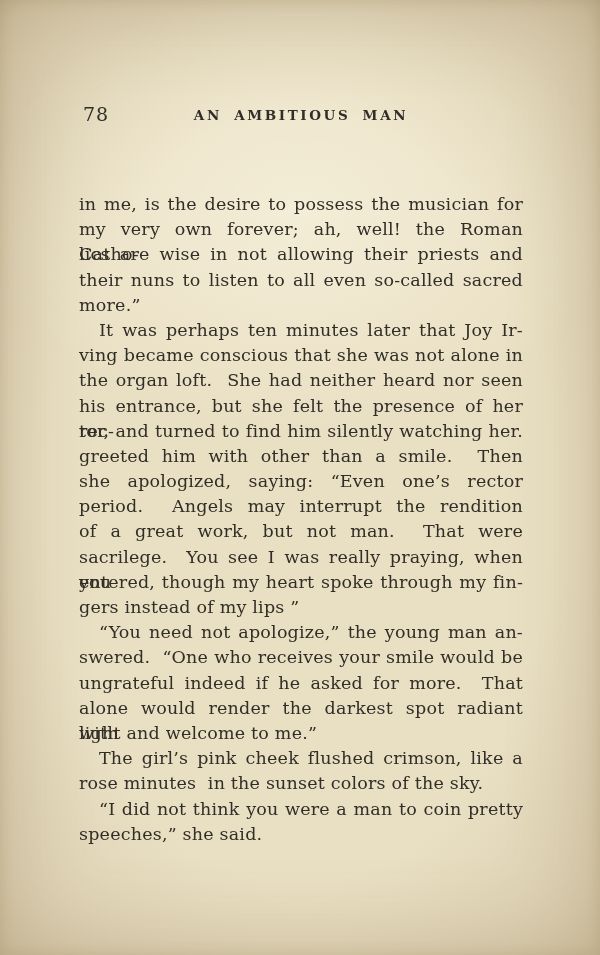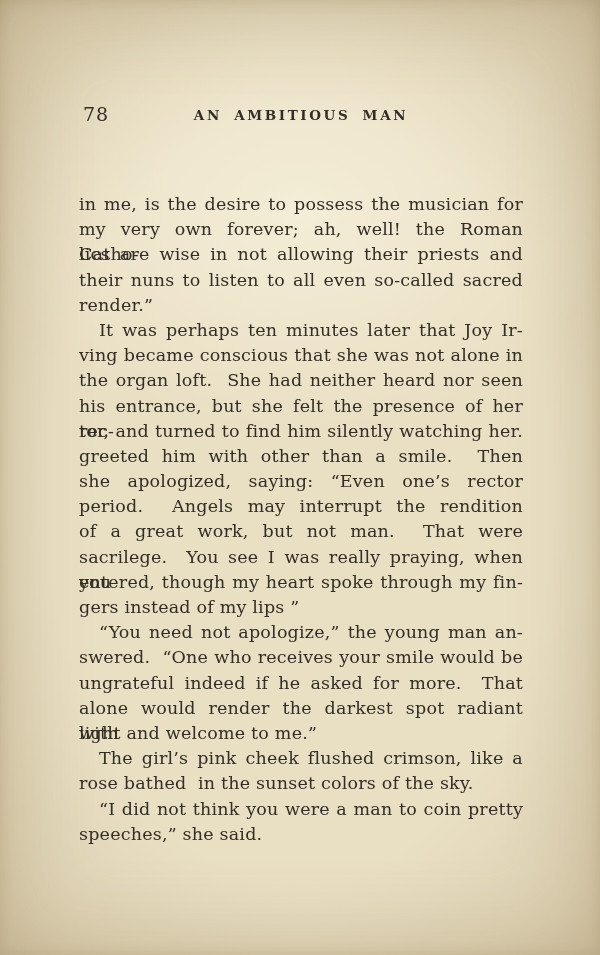--- a/index.html
+++ b/index.html
@@ -64,21 +64,21 @@
     <span class="running-title">AN AMBITIOUS MAN</span>
   </div>
 
   <div class="page-body">
 
     <div class="para">
       <div class="line">in me, is the desire to possess the musician for</div>
       <div class="line">my very own forever; ah, well! the Roman Catho-</div>
       <div class="line">lics are wise in not allowing their priests and</div>
       <div class="line">their nuns to listen to all even so-called sacred</div>
-      <div class="line last">render.”</div>
+      <div class="line last">more.”</div>
     </div>
 
     <div class="para">
       <div class="line indent">It was perhaps ten minutes later that Joy Ir-</div>
       <div class="line">ving became conscious that she was not alone in</div>
       <div class="line">the organ loft.  She had neither heard nor seen</div>
       <div class="line">his entrance, but she felt the presence of her rec-</div>
       <div class="line">tor, and turned to find him silently watching her.</div>
       <div class="line">greeted him with other than a smile.  Then</div>
       <div class="line">she apologized, saying: “Even one’s rector</div>
@@ -92,21 +92,21 @@
     <div class="para">
       <div class="line indent">“You need not apologize,” the young man an-</div>
       <div class="line">swered.  “One who receives your smile would be</div>
       <div class="line">ungrateful indeed if he asked for more.  That</div>
       <div class="line">alone would render the darkest spot radiant with</div>
       <div class="line last">light and welcome to me.”</div>
     </div>
 
     <div class="para">
       <div class="line indent">The girl’s pink cheek flushed crimson, like a</div>
-      <div class="line last">rose bathed  in the sunset colors of the sky.</div>
+      <div class="line last">rose minutes  in the sunset colors of the sky.</div>
     </div>
 
     <div class="para">
       <div class="line indent">“I did not think you were a man to coin pretty</div>
       <div class="line last">speeches,” she said.</div>
     </div>
 
   </div>
 
   <div class="vignette"></div>

